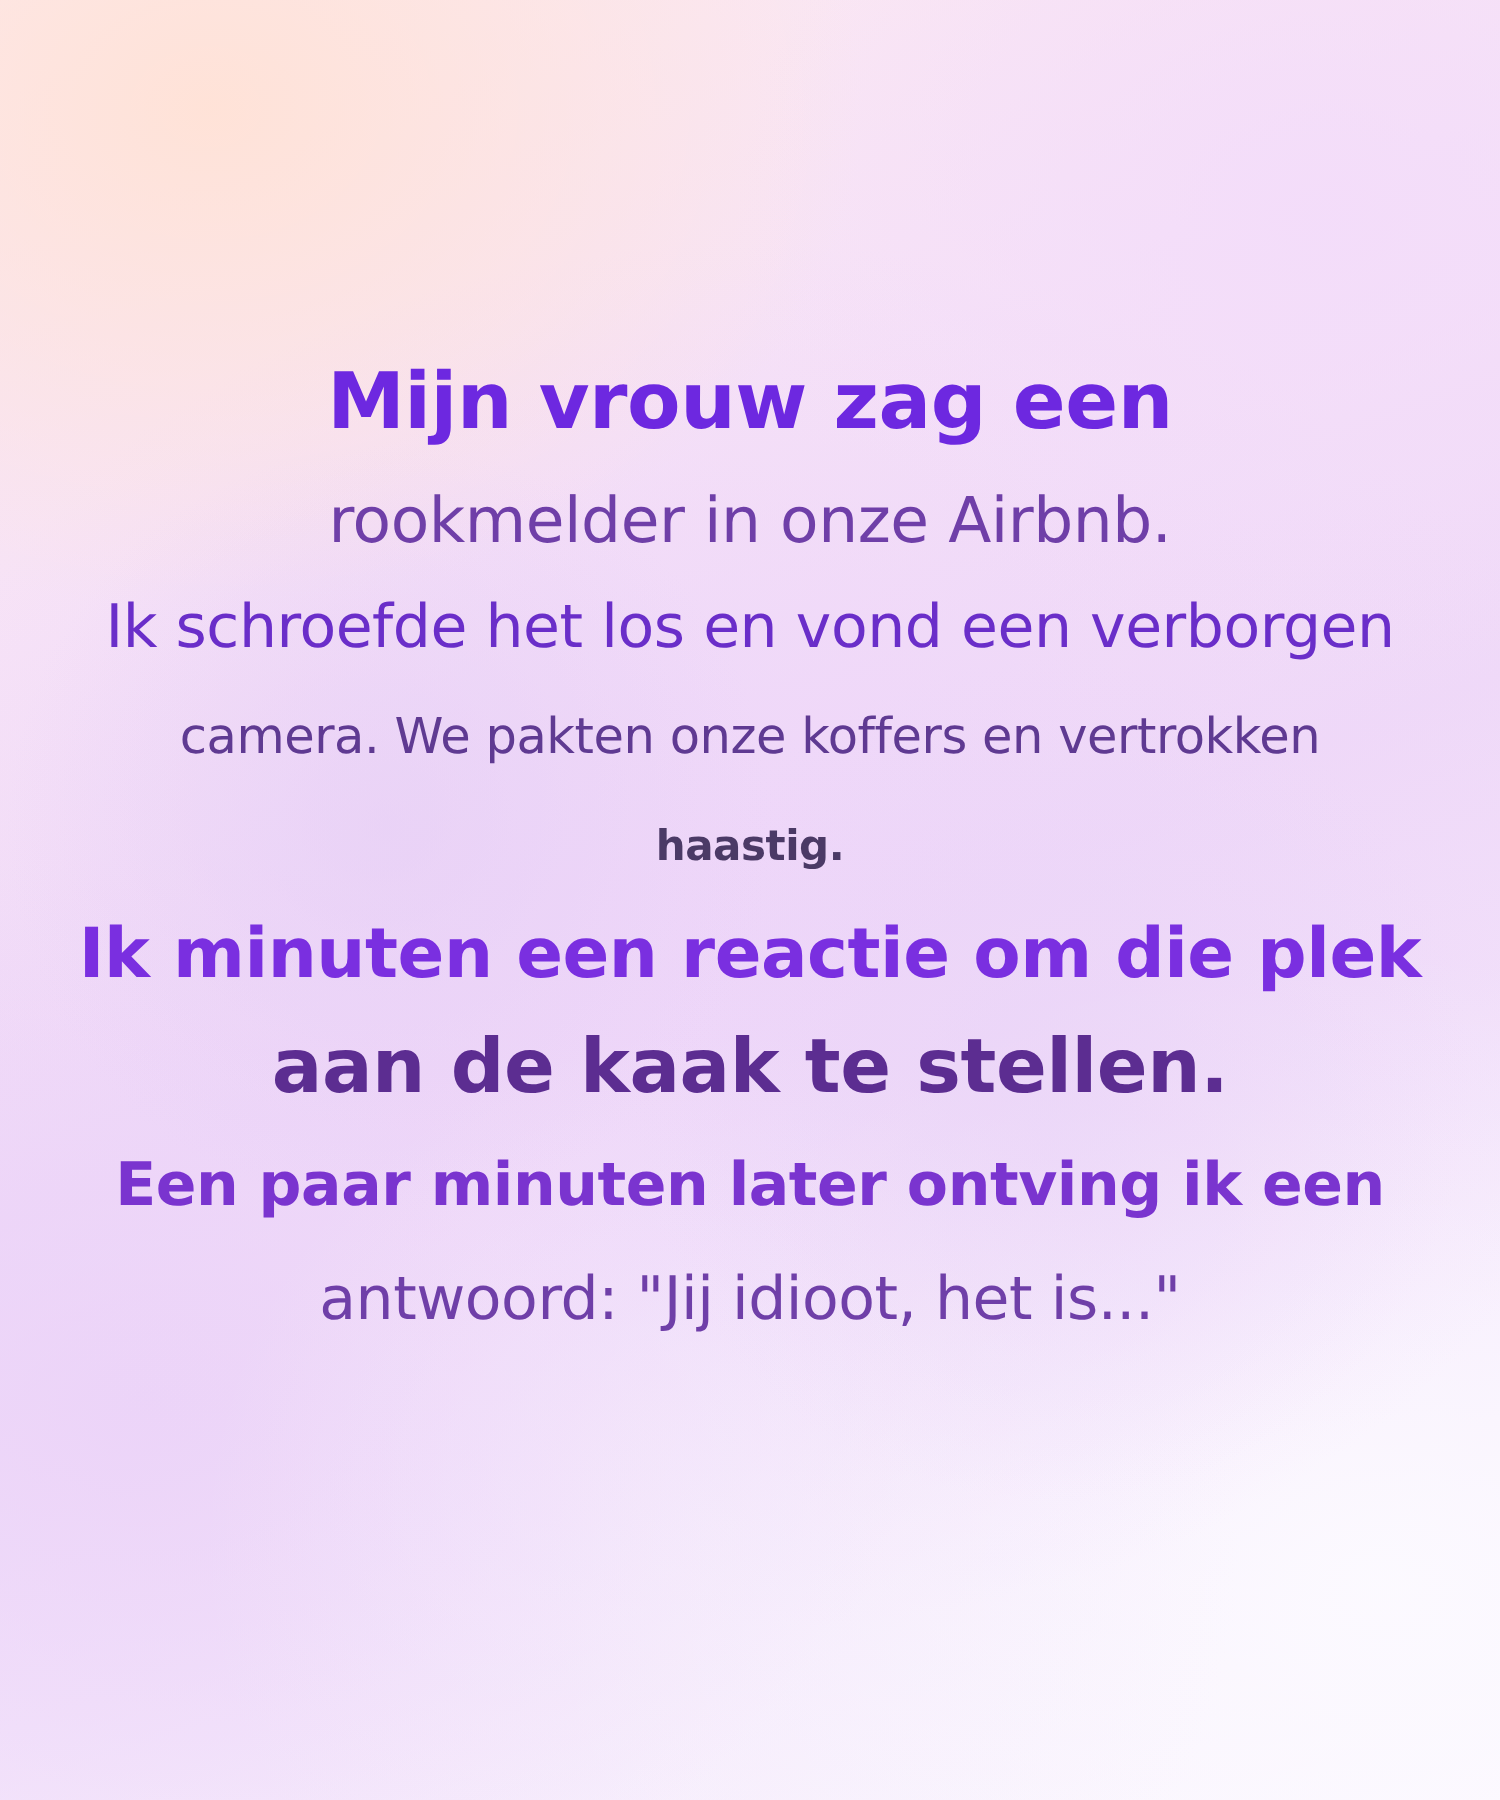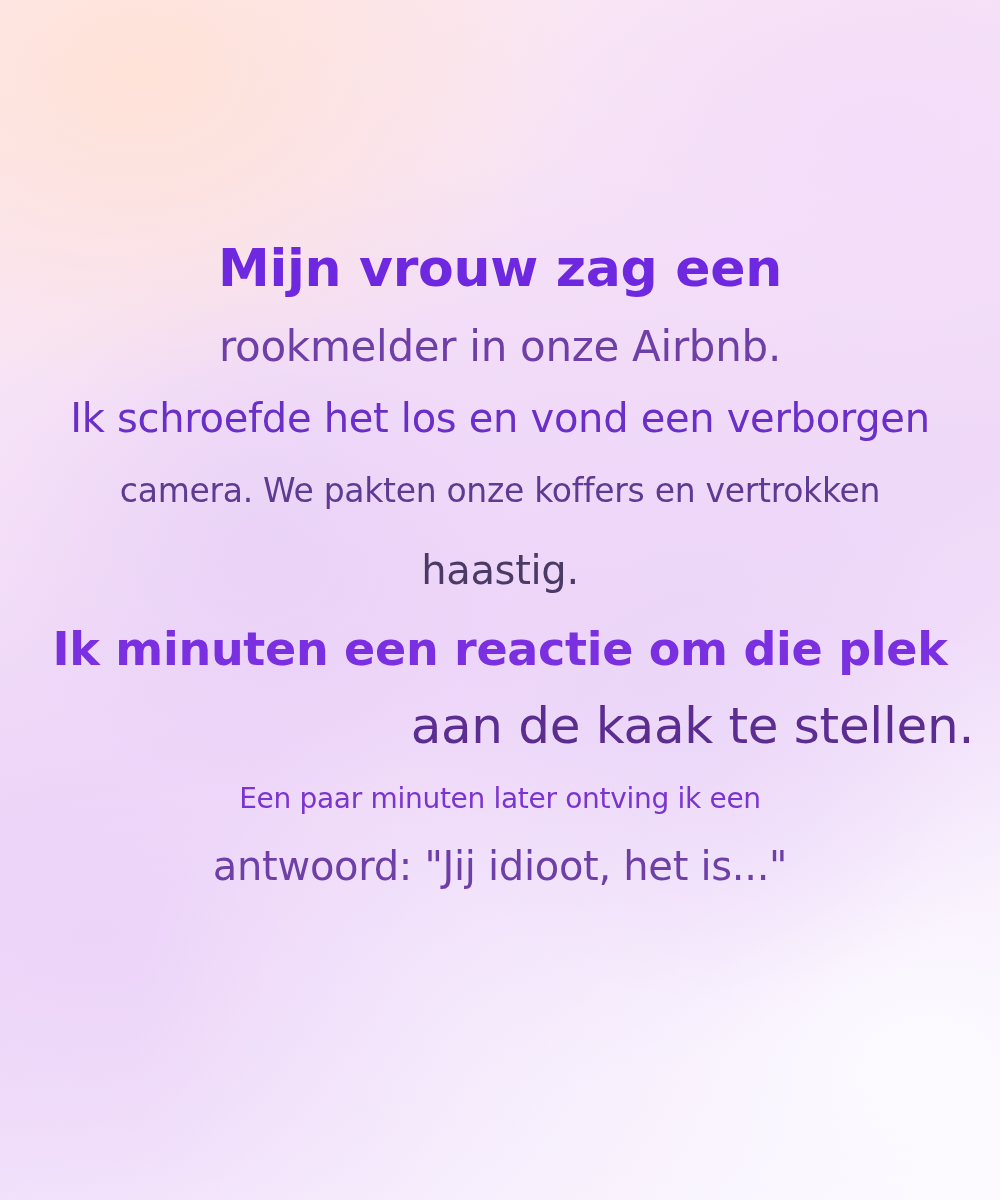--- a/index.html
+++ b/index.html
@@ -52,24 +52,24 @@
     text-align: center;
     line-height: 1.18;
     letter-spacing: -0.3px;
     white-space: nowrap;
   }
   .l0 { font-size: 52px; font-weight: 700; color: #6d28e0; margin: 0 0 22px 0; }
   .l1 { font-size: 50px; font-weight: 400; color: #4b3a66; margin: 0 0 24px 0; }
   .l2 { font-size: 42px; font-weight: 400; color: #6f3fa8; margin: 0 0 24px 0; }
   .l3 { font-size: 40px; font-weight: 400; color: #6a2ec9; margin: 16px 0 30px 0; }
   .l4 { font-size: 33px; font-weight: 400; color: #5f3a92; margin: 0 0 36px 0; }
-  .l5 { font-size: 40px; font-weight: 400; color: #4b3a66; margin: 0 0 28px 0; }
+  .l5 { font-size: 28px; font-weight: 700; color: #4b3a66; margin: 0 0 28px 0; }
   .l6 { font-size: 46px; font-weight: 700; color: #7a2fe0; margin: 0 0 20px 0; }
-  .l7 { font-size: 50px; font-weight: 400; color: #5c2d91; margin: 0 0 26px 0; text-align: right; }
-  .l8 { font-size: 28px; font-weight: 400; color: #7a34cf; margin: 0 0 28px 0; }
+  .l7 { font-size: 50px; font-weight: 700; color: #5c2d91; margin: 0 0 26px 0; }
+  .l8 { font-size: 40px; font-weight: 700; color: #7a34cf; margin: 0 0 28px 0; }
   .l9 { font-size: 40px; font-weight: 400; color: #6f3fa8; margin: 0; }
 </style>
 </head>
 <body>
 
 <div id="poster">
   <div class="lines">
     <span class="line l0">Mijn vrouw zag een</span>
     <span class="line l2">rookmelder in onze Airbnb.</span>
     <span class="line l3">Ik schroefde het los en vond een verborgen</span>

